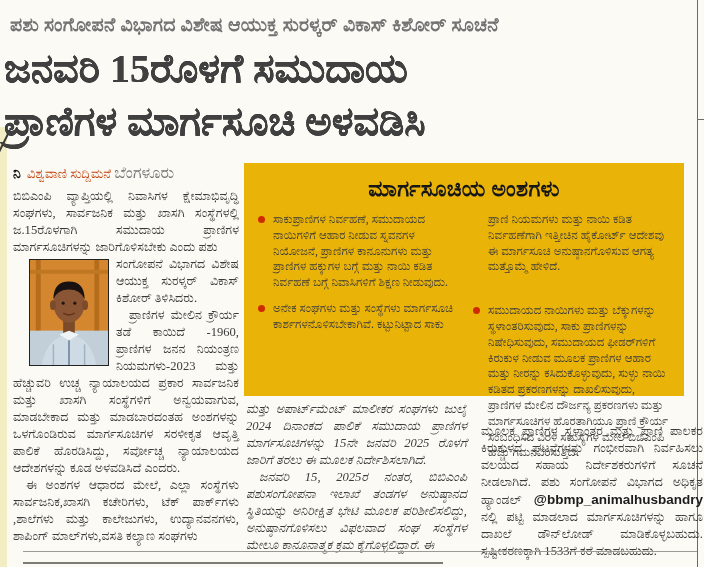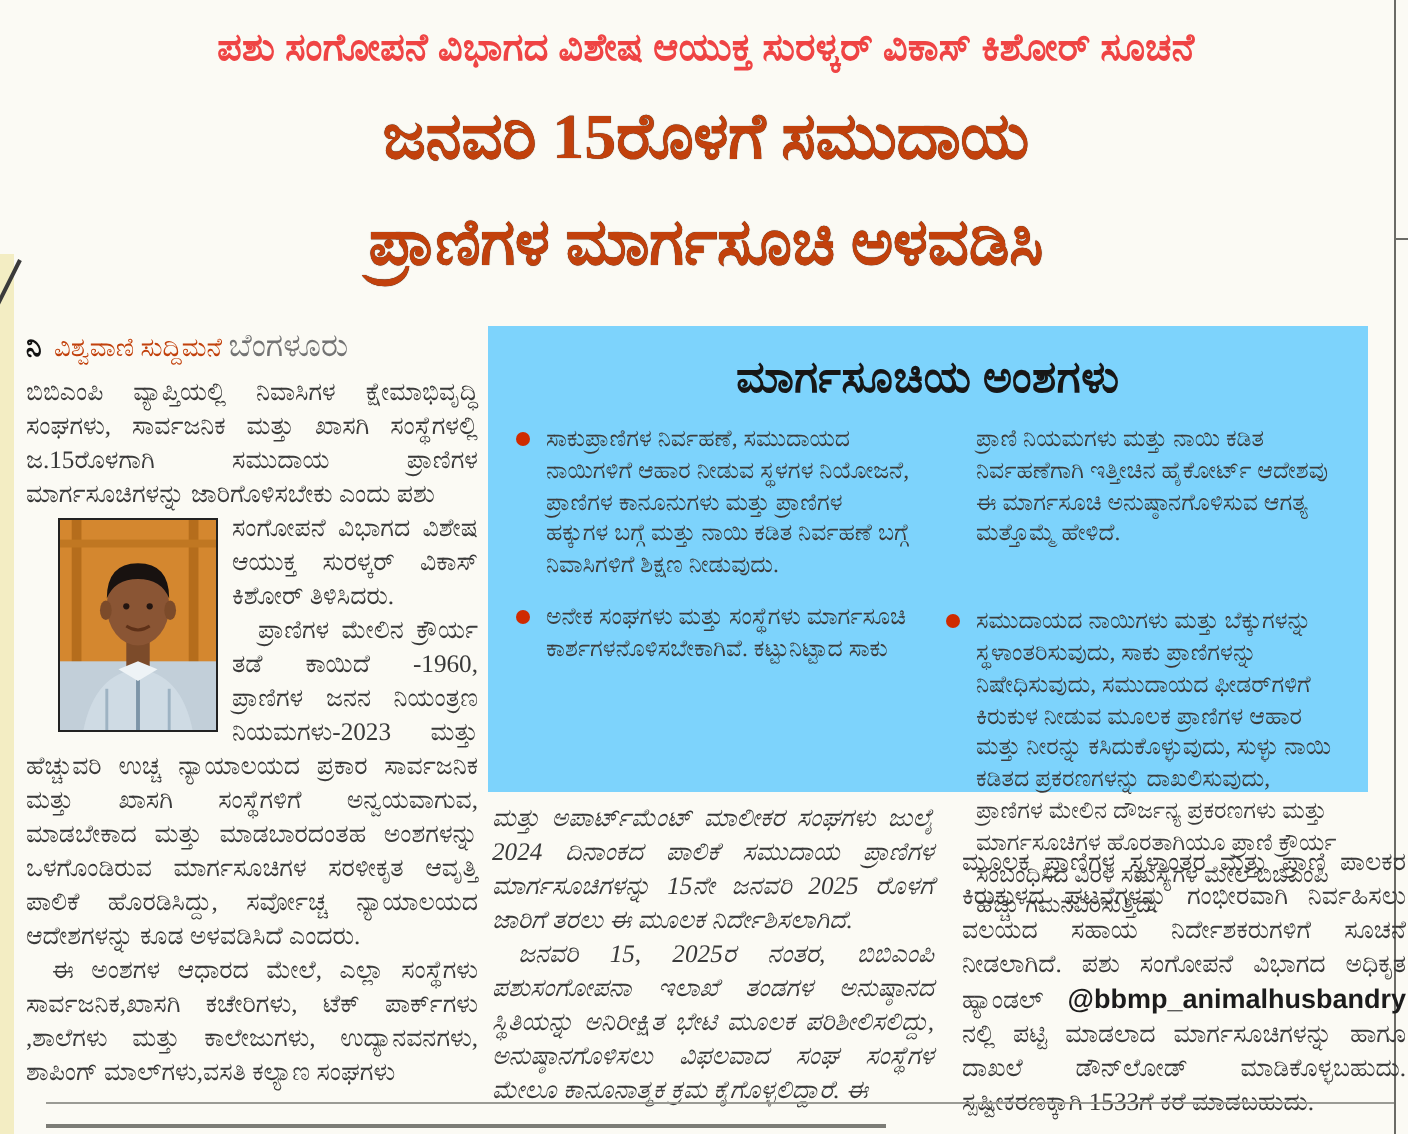--- a/index.html
+++ b/index.html
@@ -11,24 +11,24 @@
   }
   .page{position:relative;width:704px;height:567px;}
 
   
   .left-strip{position:absolute;left:0;top:127px;width:7px;height:440px;background:#f3edc3;}
   .diag{position:absolute;left:-4px;top:128px;width:16px;height:26px;}
   .col-rule-right{position:absolute;left:697px;top:0;width:1px;height:567px;background:#6b6b66;}
   .rule-stub{position:absolute;left:697px;top:119px;width:7px;height:1px;background:#6b6b66;}
 
   
-  .kicker{position:absolute;left:10px;top:14px;width:686px;text-align:center;
-    font-size:19px;font-weight:bold;color:#ef4444;letter-spacing:.2px;}
-  .headline{position:absolute;left:4px;top:42px;width:698px;text-align:center;
-    font-weight:bold;font-size:32px;line-height:53px;color:#c2410c;
+  .kicker{position:absolute;left:10px;top:14px;width:686px;text-align:left;
+    font-size:19px;font-weight:bold;color:#737373;letter-spacing:.2px;}
+  .headline{position:absolute;left:4px;top:42px;width:698px;text-align:left;
+    font-weight:bold;font-size:40px;line-height:53px;color:#404040;
     text-shadow:0 0 .4px #000;}
   .byline{position:absolute;left:13px;top:164px;width:228px;font-size:13px;color:#333;}
   .byline .logo{font-weight:bold;font-size:14px;color:#111;margin-right:3px;}
   .byline .src{font-weight:normal;color:#c2410c;}
   .byline .loc{font-size:16px;color:#737373;}
 
   
   .bodycol{position:absolute;font-size:12.6px;line-height:17px;text-align:justify;color:#3a3a3a;}
   .col-left{left:13px;top:188px;width:226px;}
   .col-mid{left:246px;top:401px;width:221px;font-style:italic;}
@@ -36,21 +36,21 @@
   .bodycol p{margin:0;}
   .indent{text-indent:13px;}
   .photo{float:left;width:80px;height:107px;margin:3px 7px 2px 16px;
     border:1px solid #222;box-sizing:border-box;}
   .photo svg{display:block;width:100%;height:100%;}
   .handle{font-family:"Liberation Sans","DejaVu Sans",sans-serif;
     font-weight:bold;font-size:13.5px;color:#1c1c1c;}
 
   
   .infobox{position:absolute;left:244px;top:163px;width:440px;height:233px;
-    background:#7dd3fc;box-sizing:border-box;padding:11px 14px 17px 14px;}
+    background:#eab308;box-sizing:border-box;padding:11px 14px 17px 14px;}
   .infobox-title{text-align:center;font-size:22px;font-weight:bold;color:#171717;
     margin:2px 0 10px 0;letter-spacing:.3px;}
   .infobox-cols{display:flex;gap:18px;}
   .ibcol{width:197px;font-size:11.8px;line-height:15.8px;color:#3c3c3c;text-align:left;}
   .bullet{display:flex;margin-bottom:10px;}
   .bullet .dot{flex:0 0 15px;padding-top:4px;}
   .bullet .dot i{display:block;width:7px;height:7px;border-radius:50%;background:#cf2b00;}
   .bullet .btxt{flex:1;}
   .bcont{padding-left:15px;margin-bottom:28px;}
 
@@ -112,21 +112,21 @@
   </div>
 
   <div class="infobox">
     <div class="infobox-title">ಮಾರ್ಗಸೂಚಿಯ ಅಂಶಗಳು</div>
     <div class="infobox-cols">
       <div class="ibcol">
         <div class="bullet">
           <span class="dot">
               <i></i>
             </span>
-          <span class="btxt">ಸಾಕುಪ್ರಾಣಿಗಳ ನಿರ್ವಹಣೆ, ಸಮುದಾಯದ ನಾಯಿಗಳಿಗೆ ಆಹಾರ ನೀಡುವ ಸ್ಥಳಗಳ ನಿಯೋಜನೆ, ಪ್ರಾಣಿಗಳ ಕಾನೂನುಗಳು ಮತ್ತು ಪ್ರಾಣಿಗಳ ಹಕ್ಕುಗಳ ಬಗ್ಗೆ ಮತ್ತು ನಾಯಿ ಕಡಿತ ನಿರ್ವಹಣೆ ಬಗ್ಗೆ ನಿವಾಸಿಗಳಿಗೆ ಶಿಕ್ಷಣ ನೀಡುವುದು.</span>
+          <span class="btxt">ಸಾಕುಪ್ರಾಣಿಗಳ ನಿರ್ವಹಣೆ, ಸಮುದಾಯದ ನಾಯಿಗಳಿಗೆ ಆಹಾರ ನೀಡುವ ಸ್ನವನಗಳ ನಿಯೋಜನೆ, ಪ್ರಾಣಿಗಳ ಕಾನೂನುಗಳು ಮತ್ತು ಪ್ರಾಣಿಗಳ ಹಕ್ಕುಗಳ ಬಗ್ಗೆ ಮತ್ತು ನಾಯಿ ಕಡಿತ ನಿರ್ವಹಣೆ ಬಗ್ಗೆ ನಿವಾಸಿಗಳಿಗೆ ಶಿಕ್ಷಣ ನೀಡುವುದು.</span>
         </div>
         <div class="bullet">
           <span class="dot">
               <i></i>
             </span>
           <span class="btxt">ಅನೇಕ ಸಂಘಗಳು ಮತ್ತು ಸಂಸ್ಥೆಗಳು ಮಾರ್ಗಸೂಚಿ ಕಾರ್ಶಗಳನೊಳಿಸಬೇಕಾಗಿವೆ. ಕಟ್ಟುನಿಟ್ಟಾದ ಸಾಕು</span>
         </div>
       </div>
       <div class="ibcol">
         <div class="bcont">ಪ್ರಾಣಿ ನಿಯಮಗಳು ಮತ್ತು ನಾಯಿ ಕಡಿತ ನಿರ್ವಹಣೆಗಾಗಿ ಇತ್ತೀಚಿನ ಹೈಕೋರ್ಟ್ ಆದೇಶವು ಈ ಮಾರ್ಗಸೂಚಿ ಅನುಷ್ಠಾನಗೊಳಿಸುವ ಆಗತ್ಯ ಮತ್ತೊಮ್ಮೆ ಹೇಳಿದೆ.</div>

